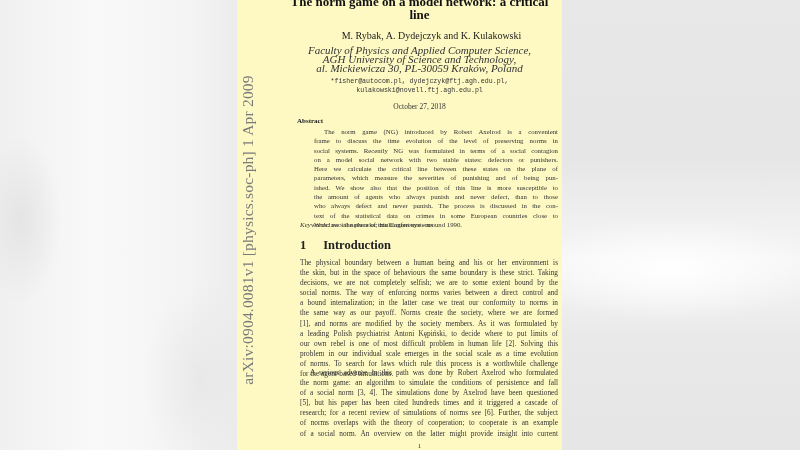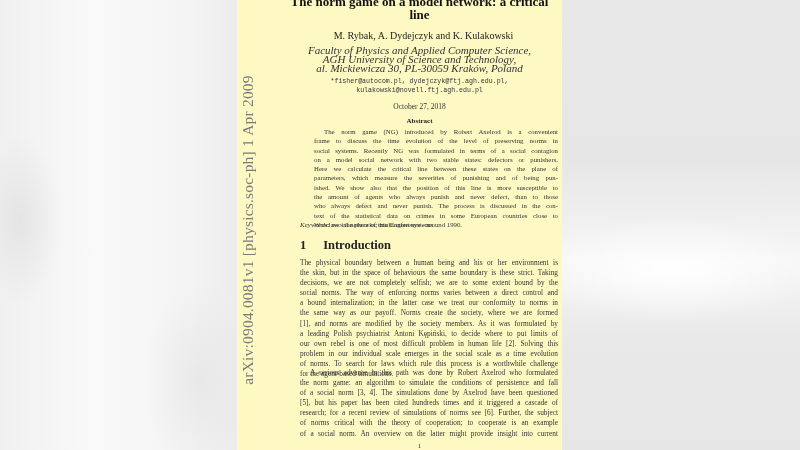--- a/index.html
+++ b/index.html
@@ -33,39 +33,39 @@
     position: absolute; left: 10px; top: 230px;
     transform: translate(-50%, -50%) rotate(-90deg);
     white-space: nowrap; font-size: 15.5px; color: #7a7a7a; letter-spacing: 0.2px;
   }
   .title {
     position: absolute; left: 0; width: 325px; top: -5px;
     text-align: center; font-weight: bold; font-size: 13px; line-height: 13px; color: #111;
   }
   .title .t1 { display:block; padding-left: 40px; }
   .authors {
-    position: absolute; left: 4px; width: 325px; top: 30px;
+    position: absolute; left: 12px; width: 325px; top: 30px;
     text-align: center; font-size: 10px; padding-left: 40px; box-sizing: border-box; color:#222;
   }
   .affil {
     position: absolute; left: 0; width: 325px; top: 46px; padding-left: 40px; box-sizing: border-box;
     text-align: center; font-style: italic; font-size: 11px; line-height: 9px; color:#333;
   }
   .emails {
     position: absolute; left: 0; width: 325px; top: 77px; padding-left: 40px; box-sizing: border-box;
     text-align: center; font-family: "Liberation Mono", "DejaVu Sans Mono", monospace;
     font-size: 6.6px; line-height: 9px; color:#333;
   }
   .date {
     position: absolute; left: 0; width: 325px; top: 102px; padding-left: 40px; box-sizing: border-box;
     text-align: center; font-size: 7.5px; color:#333;
   }
   .abstract-title {
-    position: absolute; left: 0; width: 325px; top: 117px; padding-left: 40px; box-sizing: border-box;
-    text-align: center; font-weight: bold; font-size: 7px; color:#222;
+    position: absolute; left: 0; width: 325px; top: 117px; padding-left: 60px; box-sizing: border-box;
+    font-weight: bold; font-size: 7px; color:#222;
   }
   .abstract {
     position: absolute; left: 77px; top: 127px; width: 244px;
     font-size: 6.8px; line-height: 9.3px; color:#333;
   }
   .abstract .line { display:block; white-space: nowrap; text-align: justify; text-align-last: justify; }
   .abstract .line.first { padding-left: 10px; }
   .abstract .line.last { text-align-last: left; }
   .keywords {
     position: absolute; left: 63px; top: 221px; font-size: 7px; color:#333; white-space:nowrap;
@@ -156,21 +156,21 @@
     <span class="line">of norms. To search for laws which rule this process is a worthwhile challenge</span>
     <span class="line last">for the agent-based simulations.</span>
   </div>
 
   <div class="body-text p2">
     <span class="line indent">A serious advance in this path was done by Robert Axelrod who formulated</span>
     <span class="line">the norm game: an algorithm to simulate the conditions of persistence and fall</span>
     <span class="line">of a social norm [3, 4]. The simulations done by Axelrod have been questioned</span>
     <span class="line">[5], but his paper has been cited hundreds times and it triggered a cascade of</span>
     <span class="line">research; for a recent review of simulations of norms see [6]. Further, the subject</span>
-    <span class="line">of norms critical with the theory of cooperation; to cooperate is an example</span>
+    <span class="line">of norms overlaps with the theory of cooperation; to cooperate is an example</span>
     <span class="line">of a social norm. An overview on the latter might provide insight into current</span>
   </div>
 
   <div class="page-number">1</div>
 </div>
 
 <div class="arxiv-stamp">
   <span>arXiv:0904.0081v1  [physics.soc-ph]  1 Apr 2009</span>
 </div>
 

